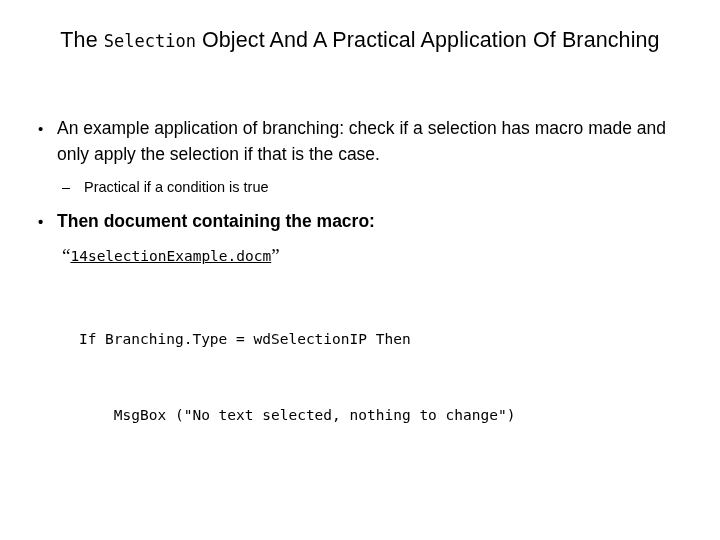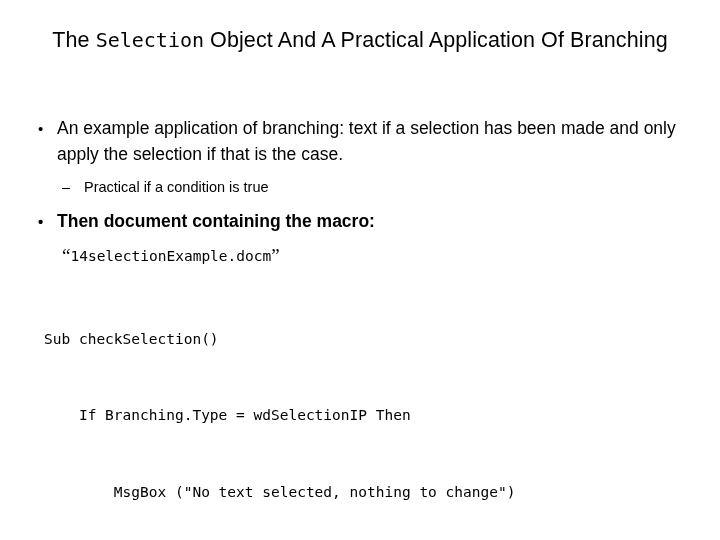--- a/index.html
+++ b/index.html
@@ -29,21 +29,21 @@
     top: 26px;
     width: 648px;
     text-align: center;
     font-size: 21.5px;
     line-height: 29px;
     color: #000000;
     letter-spacing: 0.1px;
   }
   .title .mono {
     font-family: "DejaVu Sans Mono", monospace;
-    font-size: 20px;
+    font-size: 17px;
     letter-spacing: 0px;
   }
 
   
   .body {
     position: absolute;
     left: 30px;
     top: 116px;
     width: 665px;
   }
@@ -91,20 +91,21 @@
     white-space: nowrap;
   }
   .filename .q {
     font-family: "Liberation Serif", serif;
     font-size: 19px;
     vertical-align: -1px;
   }
   .filename .mono {
     font-family: "DejaVu Sans Mono", monospace;
     font-size: 14.5px;
+    text-decoration: underline;
   }
 
   
   .code {
     margin-top: 8px;
     padding-left: 14px;
     font-family: "DejaVu Sans Mono", monospace;
     font-size: 14.5px;
     line-height: 25.6px;
     white-space: pre;
@@ -124,21 +125,21 @@
 <div class="slide">
 
   <div class="title">
     <span>The </span><span class="mono">Selection</span><span> Object And A Practical Application Of Branching</span>
   </div>
 
   <div class="body">
 
     <div class="bullet">
       <span class="marker">•</span>
-      <span>An example application of branching: text if a selection has been made and only apply the selection if that is the case.</span>
+      <span>An example application of branching: check if a selection has macro made and only apply the selection if that is the case.</span>
     </div>
 
     <div class="spacer-sm"></div>
 
     <div class="subbullet">
       <span class="marker">–</span>
       <span>Practical if a condition is true</span>
     </div>
 
     <div class="spacer-md"></div>
@@ -148,21 +149,20 @@
       <span>Then document containing the macro:</span>
     </div>
 
     <div class="spacer-sm"></div>
 
     <div class="filename">
       <span class="q">“</span><span class="mono">14selectionExample.docm</span><span class="q">”</span>
     </div>
 
     <div class="code">
-      <div class="line"><span>Sub checkSelection()</span><span class="comment"></span></div>
       <div class="line"><span>    If Branching.Type = wdSelectionIP Then</span><span class="comment"></span></div>
       <div class="line"><span>        MsgBox ("No text selected, nothing to change")</span><span class="comment"></span></div>
       
       
       
       
     </div>
 
   </div>
 </div>

